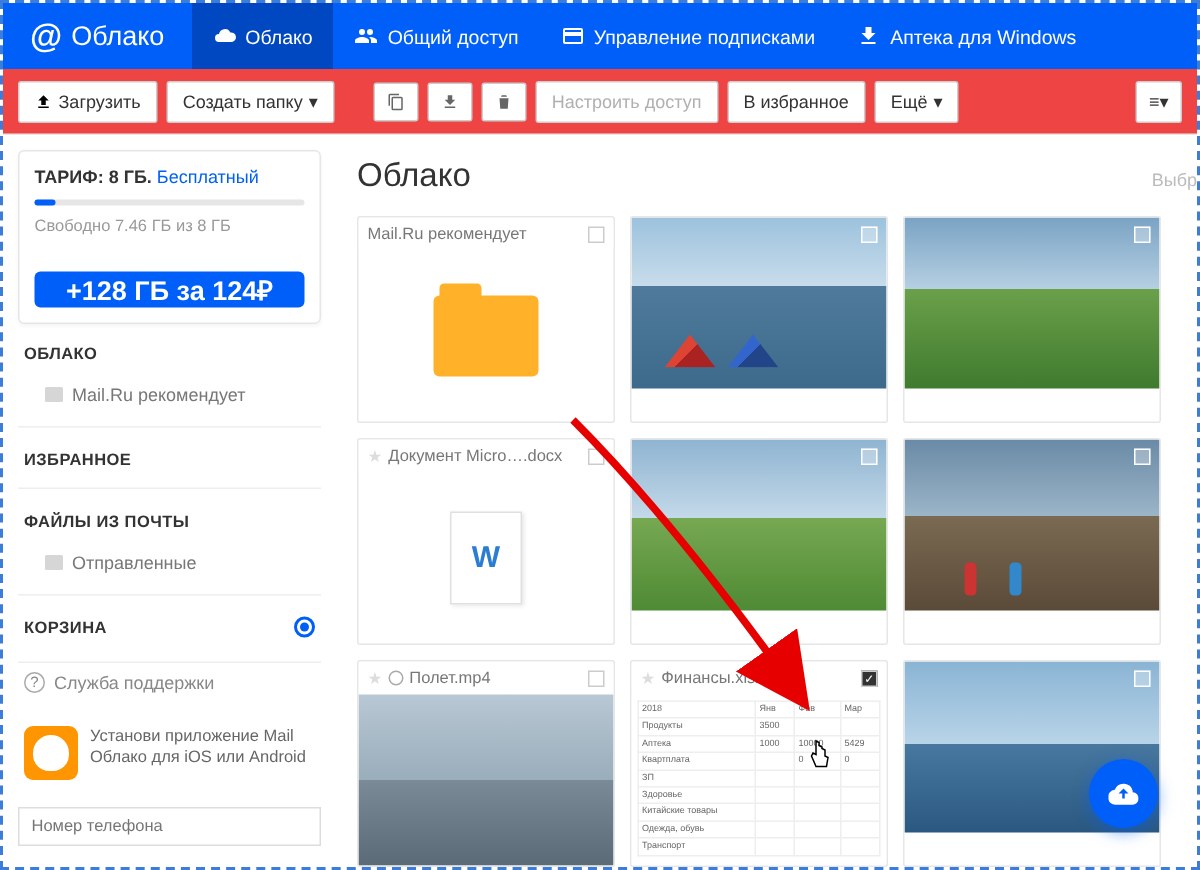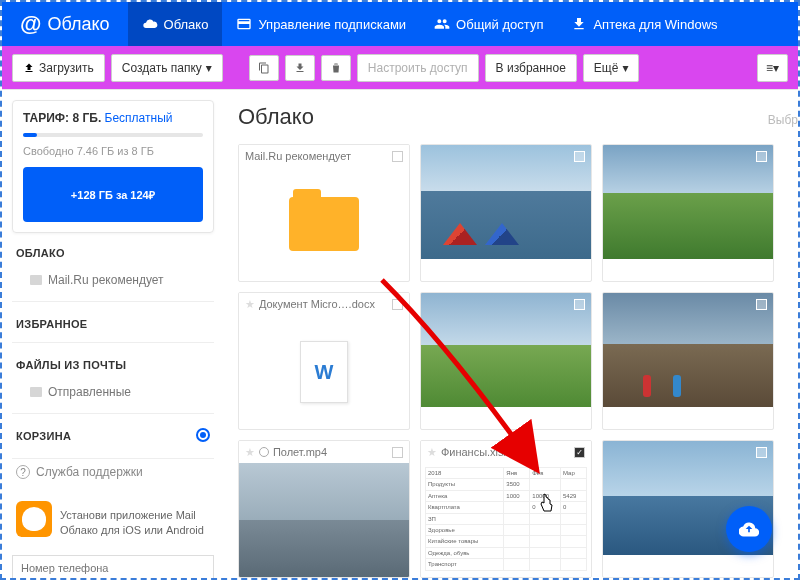--- a/index.html
+++ b/index.html
@@ -4,44 +4,44 @@
 <style>
 *{box-sizing:border-box;margin:0;padding:0;font-family:Arial,Helvetica,sans-serif}
 body{width:800px;height:580px;overflow:hidden;background:#fff;border:2px dashed #3b7dd9;position:relative}
 .topbar{height:44px;background:#005ff9;display:flex;align-items:center;color:#fff;font-size:13px}
 .logo{display:flex;align-items:center;padding:0 18px;gap:6px;font-size:18px}
 .logo-at{font-size:22px;font-weight:bold}
 .nav-tabs{display:flex;height:100%}
 .nav-tab{display:flex;align-items:center;gap:6px;padding:0 14px;cursor:pointer;height:100%}
 .nav-tab.active{background:#0048c2}
 .nav-tab svg{width:16px;height:16px;fill:#fff}
-.toolbar{height:44px;border-bottom:1px solid #e6e6e6;display:flex;align-items:center;padding:0 10px;gap:6px;background:#d946ef}
+.toolbar{height:44px;border-bottom:1px solid #e6e6e6;display:flex;align-items:center;padding:0 10px;gap:6px;background:#ef4444}
 .btn{border:1px solid #ccc;background:#fff;padding:6px 10px;font-size:12px;cursor:pointer;border-radius:2px;display:flex;align-items:center;gap:4px;color:#333}
 .btn.disabled{color:#b0b0b0}
 .btn.icon-only{padding:6px 8px}
 .btn svg{width:12px;height:12px}
 .toolbar-gap{width:14px}
 .content{display:flex;height:calc(100% - 88px)}
 .sidebar{width:222px;padding:10px;display:flex;flex-direction:column;gap:8px;overflow:hidden}
 .tariff-card{border:1px solid #e6e6e6;border-radius:4px;padding:10px;box-shadow:0 1px 3px rgba(0,0,0,.05)}
 .tariff-title{font-size:12px;font-weight:bold;color:#333}
 .tariff-badge{color:#005ff9;font-weight:normal}
 .tariff-bar{height:4px;background:#e6e6e6;border-radius:2px;margin:8px 0;position:relative}
 .tariff-bar::after{content:"";position:absolute;left:0;top:0;height:100%;width:8%;background:#005ff9;border-radius:2px}
 .tariff-sub{font-size:11px;color:#999}
-.big-blue{background:#005ff9;color:#fff;border:none;border-radius:4px;padding:20px;font-size:11px;font-weight:bold;width:100%;margin-top:10px;cursor:pointer}
+.big-blue{background:#005ff9;color:#fff;border:none;border-radius:4px;padding:0;font-size:18px;font-weight:bold;width:100%;margin-top:24px;cursor:pointer}
 .side-section{font-size:11px;font-weight:bold;color:#333;letter-spacing:.3px;padding:6px 0 2px 4px}
 .side-item{font-size:12px;color:#777;padding:4px 4px 4px 18px;display:flex;align-items:center;gap:6px;cursor:pointer}
 .side-item::before{content:"";width:12px;height:10px;background:#d6d6d6;border-radius:1px;display:inline-block}
 .side-row{display:flex;justify-content:space-between;align-items:flex-end;padding:4px}
 .radio-dot{width:14px;height:14px;border:2px solid #005ff9;border-radius:50%;position:relative}
 .radio-dot::after{content:"";position:absolute;inset:2px;background:#005ff9;border-radius:50%}
 .support{font-size:12px;color:#888;display:flex;gap:6px;align-items:center;padding:6px 4px;border-top:1px solid #eee;margin-top:4px}
 .support-q{width:14px;height:14px;border:1px solid #aaa;border-radius:50%;display:flex;align-items:center;justify-content:center;font-size:10px}
-.promo{display:flex;gap:8px;padding:8px 4px;align-items:flex-end}
+.promo{display:flex;gap:8px;padding:8px 4px;align-items:flex-start}
 .promo-icon{width:36px;height:36px;background:#ff9500;border-radius:6px;position:relative;flex-shrink:0}
 .promo-icon::after{content:"";position:absolute;inset:6px;background:#fff;border-radius:50% 50% 45% 45%}
 .promo-text{font-size:11px;color:#666;line-height:1.3}
 .phone-input{border:1px solid #ddd;padding:6px 8px;font-size:11px;color:#aaa;width:100%;margin-top:2px}
 .main{flex:1;padding:14px 0 14px 14px;overflow:hidden}
 .page-title{font-size:22px;color:#333;margin-bottom:14px;display:flex;justify-content:space-between;align-items:baseline}
 .page-title .hint{font-size:12px;color:#bbb}
 .grid{display:grid;grid-template-columns:repeat(3,172px);gap:10px}
 .tile{border:1px solid #e6e6e6;border-radius:2px;height:138px;position:relative;overflow:hidden;cursor:pointer}
 .tile-head{height:22px;display:flex;align-items:center;padding:0 6px;font-size:11px;color:#777;gap:4px;background:#fff}
@@ -84,29 +84,29 @@
   </div>
   <div class="nav-tabs">
     <div class="nav-tab active">
       <svg viewBox="0 0 24 24">
           <path d="M19 18H6a4 4 0 010-8 6 6 0 0111.3-1.5A4.5 4.5 0 0119 18z"></path>
         </svg>
       <span>Облако</span>
     </div>
     <div class="nav-tab">
       <svg viewBox="0 0 24 24">
+          <path d="M16 11a3 3 0 10-3-3 3 3 0 003 3zm-8 0a3 3 0 10-3-3 3 3 0 003 3zm0 2c-2.3 0-7 1.2-7 3.5V19h14v-2.5C15 14.2 10.3 13 8 13zm8 0c-.3 0-.6 0-1 .1 1.2.9 2 2 2 3.4V19h6v-2.5c0-2.3-4.7-3.5-7-3.5z"></path>
+        </svg>
+      <span>Общий доступ</span>
+    </div>
+    <div class="nav-tab">
+      <svg viewBox="0 0 24 24">
           <path d="M20 4H4a2 2 0 00-2 2v12a2 2 0 002 2h16a2 2 0 002-2V6a2 2 0 00-2-2zm0 14H4v-6h16zm0-10H4V6h16z"></path>
         </svg>
       <span>Управление подписками</span>
-    </div>
-    <div class="nav-tab">
-      <svg viewBox="0 0 24 24">
-          <path d="M16 11a3 3 0 10-3-3 3 3 0 003 3zm-8 0a3 3 0 10-3-3 3 3 0 003 3zm0 2c-2.3 0-7 1.2-7 3.5V19h14v-2.5C15 14.2 10.3 13 8 13zm8 0c-.3 0-.6 0-1 .1 1.2.9 2 2 2 3.4V19h6v-2.5c0-2.3-4.7-3.5-7-3.5z"></path>
-        </svg>
-      <span>Общий доступ</span>
     </div>
     <div class="nav-tab">
       <svg viewBox="0 0 24 24">
           <path d="M19 9h-4V3H9v6H5l7 7 7-7zM5 18v2h14v-2H5z"></path>
         </svg>
       <span>Аптека для Windows</span>
     </div>
   </div>
 </div>
 

